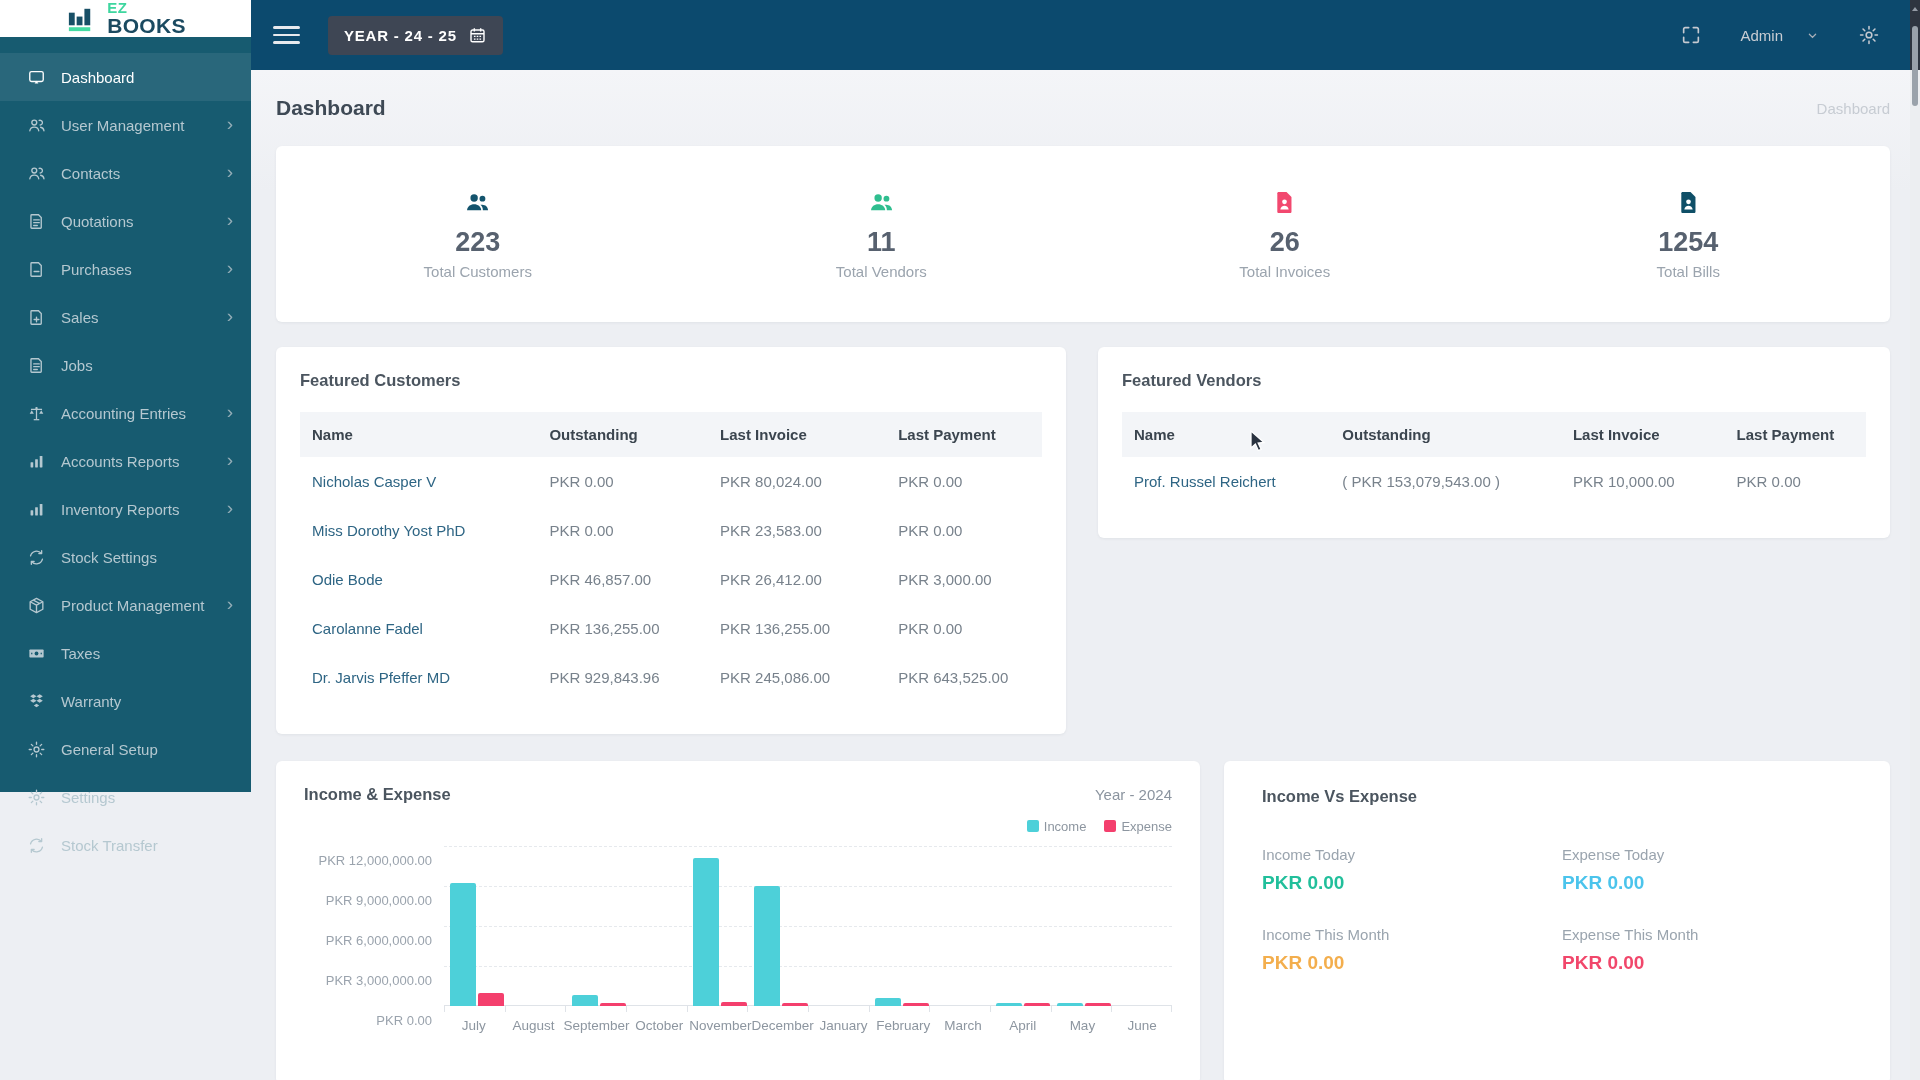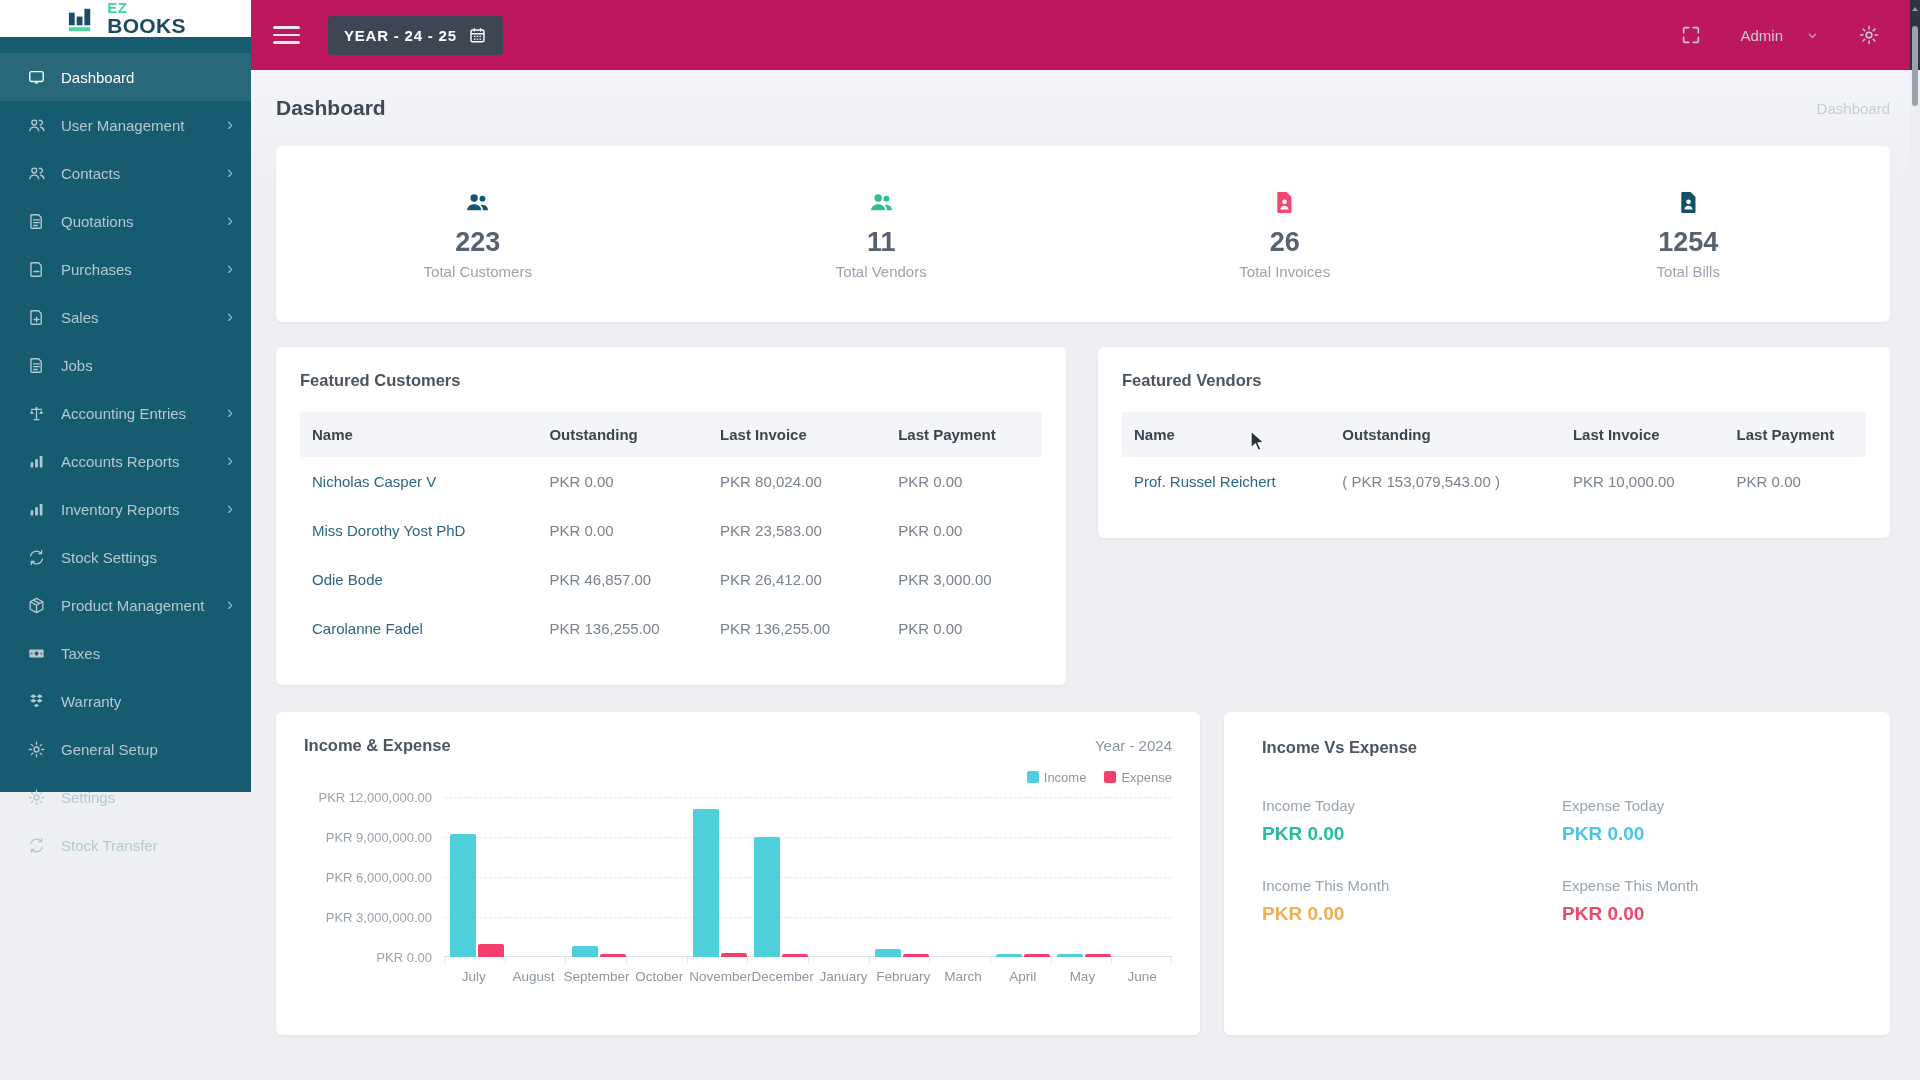--- a/index.html
+++ b/index.html
@@ -13,21 +13,21 @@
   .lt-ez { color:#3ed69f; font-size:15px; font-weight:800; line-height:1; letter-spacing:.5px; }
   .lt-books { color:#1b4a60; font-size:21px; font-weight:800; line-height:1.05; letter-spacing:.3px; }
   .nav { padding-top:16px; }
   .nav-item { display:flex; align-items:center; height:48px; padding:0 18px 0 27px; color:#b5c8d0; font-size:15px; text-decoration:none; cursor:pointer; position:relative; }
   .nav-item.active { background:rgba(255,255,255,.08); color:#ffffff; }
   .nav-ic { width:19px; height:19px; margin-right:15px; flex:none; }
   .nav-chev { margin-left:auto; font-size:19px; color:#93adb7; line-height:1; padding-bottom:3px; }
 
   
   .main { flex:1; display:flex; flex-direction:column; background:#edeff3; min-width:0; }
-  .topbar { height:70px; background:#be185d; display:flex; align-items:center; padding:0 40px 0 22px; flex:none; }
+  .topbar { height:70px; background:#0c4a6e; display:flex; align-items:center; padding:0 40px 0 22px; flex:none; }
   .burger { width:27px; cursor:pointer; margin-right:28px; background:none; border:none; }
   .burger i { display:block; height:2.6px; background:#e8eaee; border-radius:2px; margin:5px 0; }
   .year-btn { display:flex; align-items:center; gap:11px; background:#3e4654; border:none; color:#fff; font-family:inherit; font-weight:700; font-size:15px; letter-spacing:.8px; padding:10px 16px; border-radius:4px; cursor:pointer; }
   .tb-spacer { flex:1; }
   .tb-ic { width:22px; height:22px; color:#c6cad1; cursor:pointer; }
   .admin { display:flex; align-items:center; gap:22px; color:#c9cdd3; font-size:15px; margin:0 38px; cursor:pointer; }
   .admin .caret { width:15px; height:15px; color:#aab0b9; }
 
   
   .content { flex:1; padding:0 30px 0 25px; background:linear-gradient(#f4f5f8, #edeff3 120px); min-width:0; }
@@ -57,21 +57,21 @@
   .vendors-card th:nth-child(3){width:22%} .vendors-card th:nth-child(4){width:19%}
   .name-link { color:#2e6584; text-decoration:none; cursor:pointer; }
 
   .row3 { display:flex; gap:24px; margin-top:27px; align-items:flex-start; }
   .chart-card { width:924px; flex:none; height:323px; padding:24px 28px; overflow:hidden; }
   .ive-card { flex:1; height:323px; padding:26px 28px 24px 38px; }
   .chart-head { display:flex; justify-content:space-between; align-items:center; }
   .year-label { font-size:15px; color:#8b949f; }
   .legend { display:flex; justify-content:flex-end; align-items:flex-end; gap:18px; margin-top:15px; font-size:13px; color:#8d96a0; }
   .swatch { width:12px; height:12px; border-radius:2px; display:inline-block; margin-right:5px; vertical-align:-1px; }
-  .chart-area { display:flex; margin-top:12px; }
+  .chart-area { display:flex; margin-top:12px;align-items:center; }
   .y-axis { width:140px; height:160px; position:relative; flex:none; }
   .ylabel { position:absolute; right:12px; transform:translateY(-50%); font-size:13px; color:#9aa3ad; white-space:nowrap; }
   .plot-wrap { flex:1; min-width:0; }
   .plot { height:160px; position:relative; }
   .gridline { position:absolute; left:0; right:0; border-top:1px dashed #e6e9ed; }
   .baseline { position:absolute; left:0; right:0; bottom:0; border-top:1px solid #dfe3e8; }
   .xtick { position:absolute; top:160px; width:1px; height:6px; background:#dfe3e8; }
   .bar { position:absolute; bottom:0; width:26px; border-radius:2px 2px 0 0; }
   .x-axis { display:flex; margin-top:12px; }
   .x-axis span { flex:1; text-align:center; font-size:13.5px; color:#8d96a0; }
@@ -403,20 +403,26 @@
                 <td><a class="name-link">Odie Bode</a></td>
                 <td>PKR 46,857.00</td>
                 <td>PKR 26,412.00</td>
                 <td>PKR 3,000.00</td>
               </tr>
               <tr>
                 <td><a class="name-link">Carolanne Fadel</a></td>
                 <td>PKR 136,255.00</td>
                 <td>PKR 136,255.00</td>
                 <td>PKR 0.00</td>
+              </tr>
+              <tr>
+                <td><a class="name-link">Dr. Jarvis Pfeffer MD</a></td>
+                <td>PKR 929,843.96</td>
+                <td>PKR 245,086.00</td>
+                <td>PKR 643,525.00</td>
               </tr>
             </tbody>
           </table>
         </section>
 
         <section class="card vendors-card">
           <div class="card-title">Featured Vendors</div>
           <table class="tbl">
             <thead>
               <tr>

